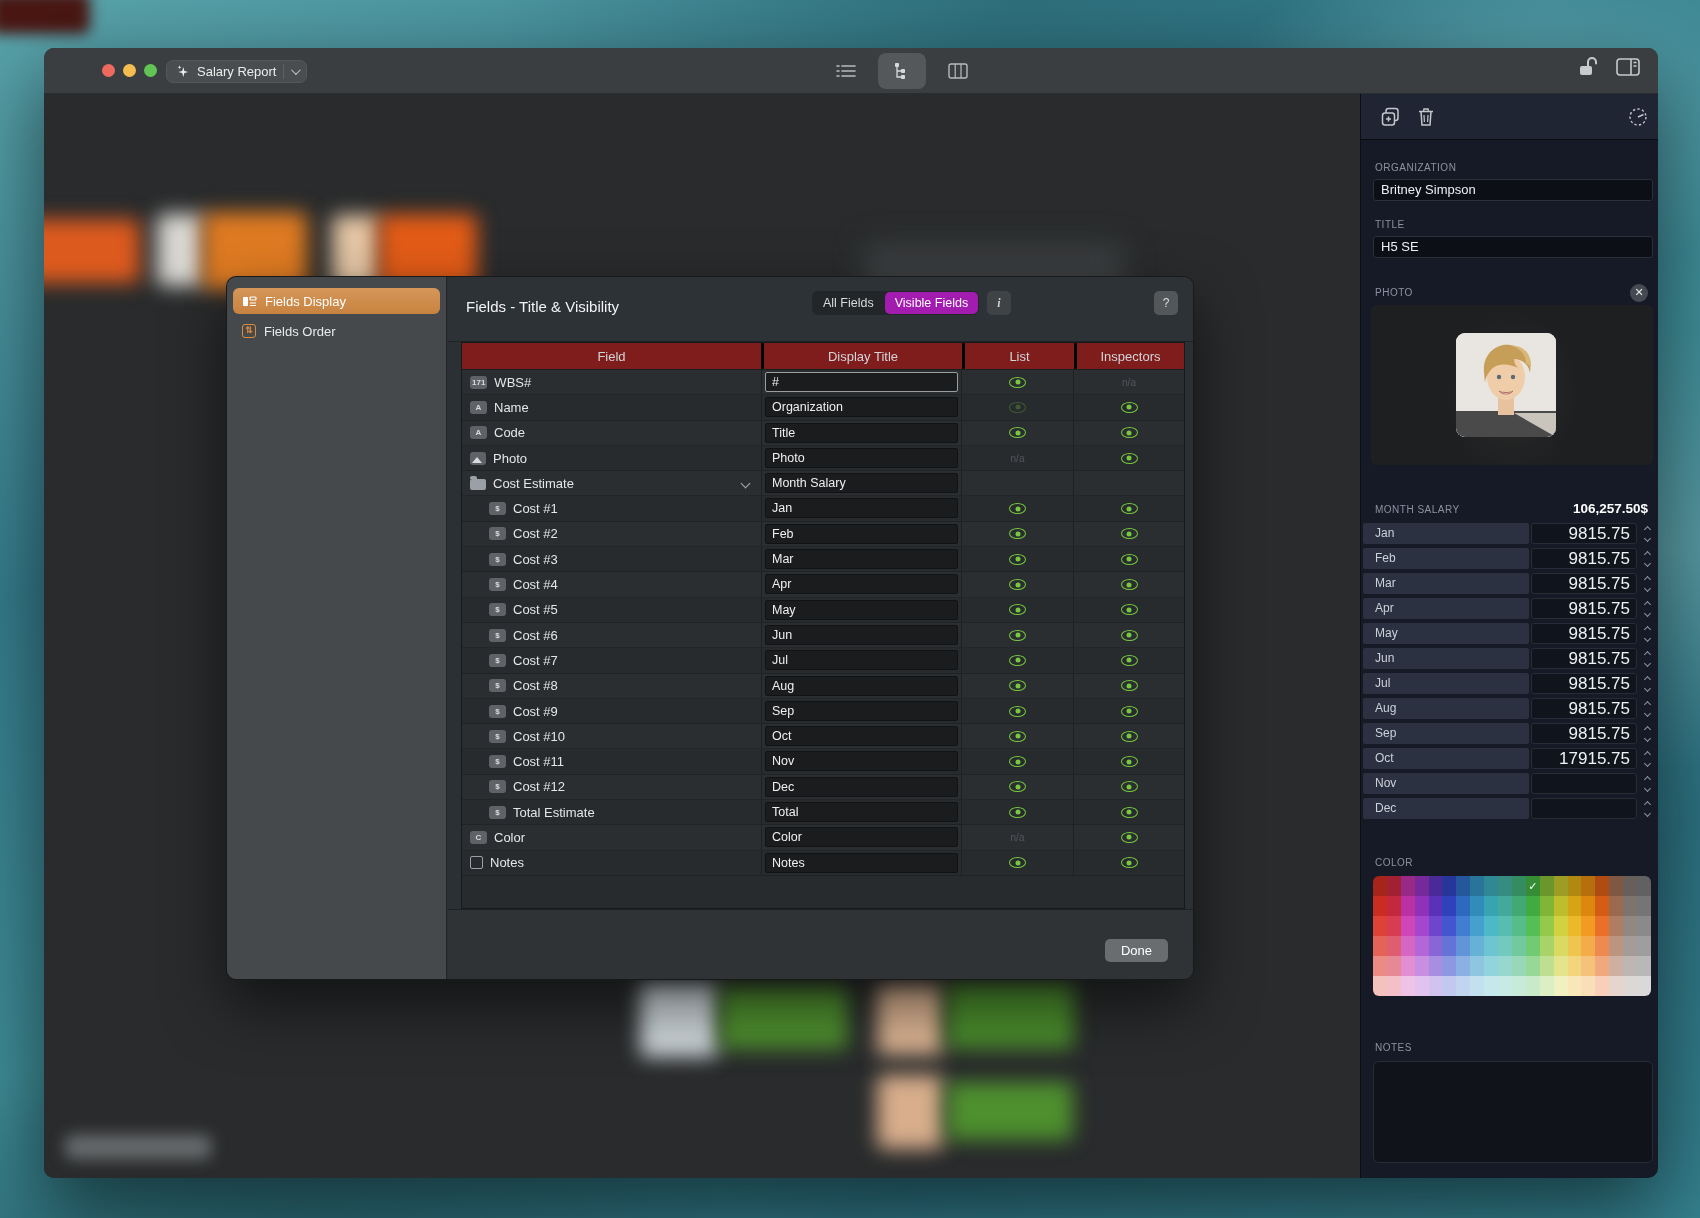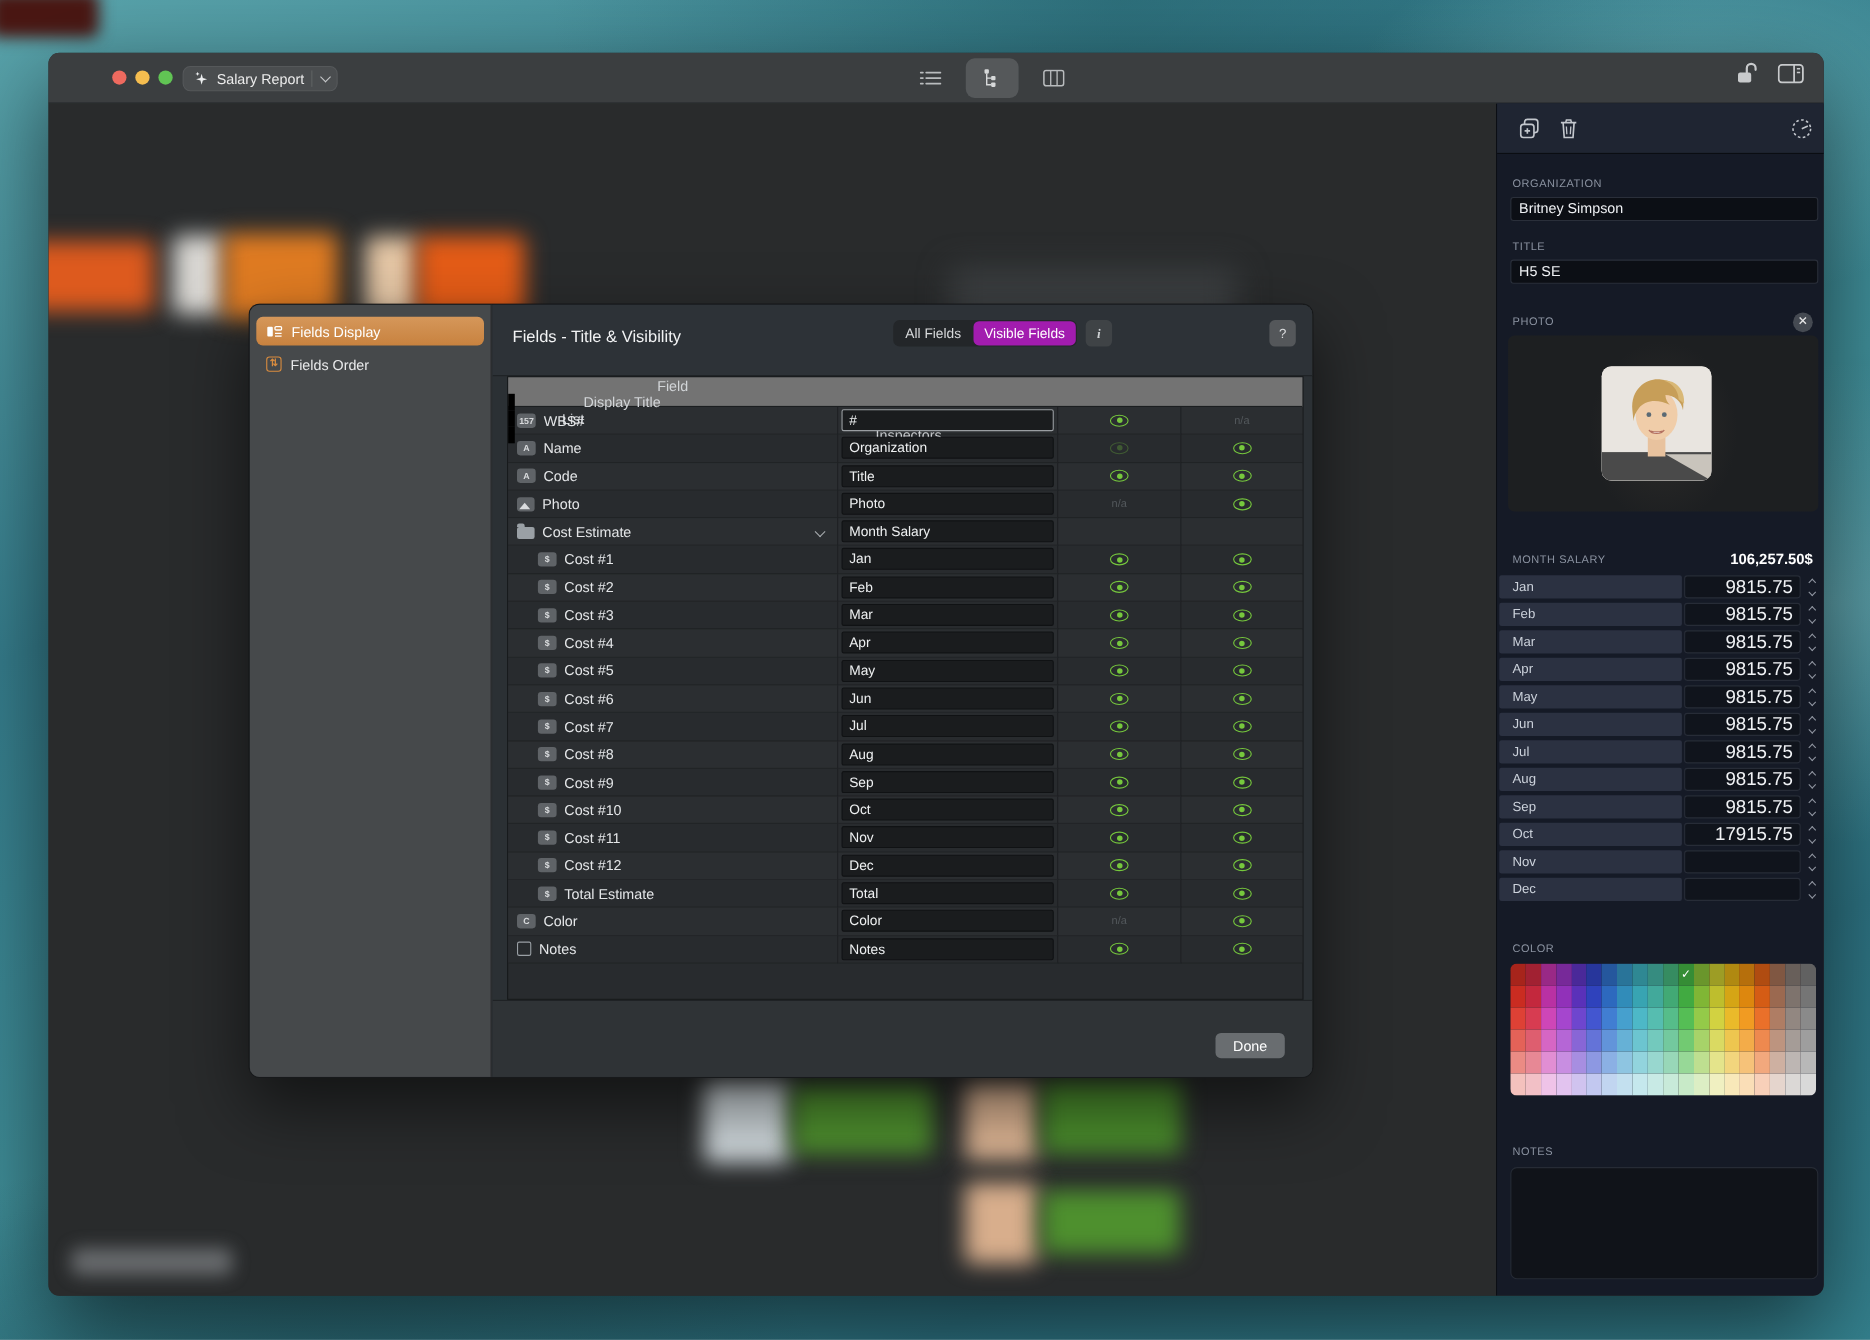--- a/index.html
+++ b/index.html
@@ -66,23 +66,23 @@
   .dlg-header { position:absolute; left:0; top:0; right:0; height:65px; background:#2d3237; border-bottom:1px solid #1f2225; }
   .dlg-title { position:absolute; left:18px; top:21px; font-size:15px; color:#f2f3f4; }
   .seg { position:absolute; left:348px; top:14px; height:24px; background:#232629; border-radius:6px; padding:1px; display:flex; gap:1px;margin-left:16px; }
   .seg-btn { height:22px; padding:0 10px; border-radius:5px; font-size:12.5px; display:flex; align-items:center; color:#d8dadc; }
   .seg-btn.sel { background:#a21caf; color:#ffffff; }
   .sq-btn { position:absolute; top:14px; width:24px; height:24px; border-radius:5px; display:flex; align-items:center; justify-content:center; font-size:12px; color:#cdd0d3; }
   .btn-info { left:539px; background:#3f4346; font-family:"Liberation Serif", serif; font-style:italic; font-weight:bold; }
   .btn-help { left:706px; background:#54575a; color:#dcdee0; }
 
   .ftable { position:absolute; left:13px; top:65px; width:724px; height:567px; background:#282b2e; border:1px solid #17191b; }
-  .thead { display:flex; height:27px; background:#737373; border-bottom:1px solid #1b1e20;flex-direction:column; }
+  .thead { display:flex; height:27px; background:#7f1d1d; border-bottom:1px solid #1b1e20; }
   .th { font-size:13px; color:#d2d5d8; display:flex; align-items:center; justify-content:center; }
-  .th + .th { border-left:6px solid #000000; }
+  .th + .th { border-left:3px solid #000000; }
   .th-field{ width:299px; } .th-title{ width:201px; } .th-list{ width:112px; } .th-insp{ flex:1; }
 
   .trow { display:flex; height:25.3px; background:#2b2e31; }
   .trow.alt { background:#282b2e; }
   .cell-field { width:299px; display:flex; align-items:center; gap:7px; padding-left:8px; position:relative; font-size:13px; color:#e4e6e8; border-bottom:1px solid rgba(0,0,0,.18); }
   .trow.indent .cell-field { padding-left:27px; }
   .cell-title { width:201px; border-left:1px solid #1e2124; border-right:1px solid #1e2124; border-bottom:1px solid rgba(0,0,0,.18); padding:2px 3px; }
   .dt-input { height:20px; line-height:19px; background:#1a1c1e; border:1px solid #101214; border-radius:2px; font-size:12.5px; color:#eef0f1; padding-left:6px; }
   .dt-input.focused { border-color:#9a9ea2; }
   .cell-list { width:112px; display:flex; align-items:center; justify-content:center; border-right:1px solid #1e2124; border-bottom:1px solid rgba(0,0,0,.18); }
@@ -544,21 +544,21 @@
         <div class="thead">
           <div class="th th-field">Field</div>
           <div class="th th-title">Display Title</div>
           <div class="th th-list">List</div>
           <div class="th th-insp">Inspectors</div>
         </div>
         <div id="table-body">
 
             <div class="trow">
               <div class="cell-field">
-                <span class="ficon badge">157</span>
+                <span class="ficon badge">171</span>
                 <span class="fname">WBS#</span>
 
               </div>
               <div class="cell-title">
                 <div class="dt-input focused">#</div>
               </div>
               <div class="cell-list">
                 <span class="vis-eye"></span>
               </div>
               <div class="cell-insp">

